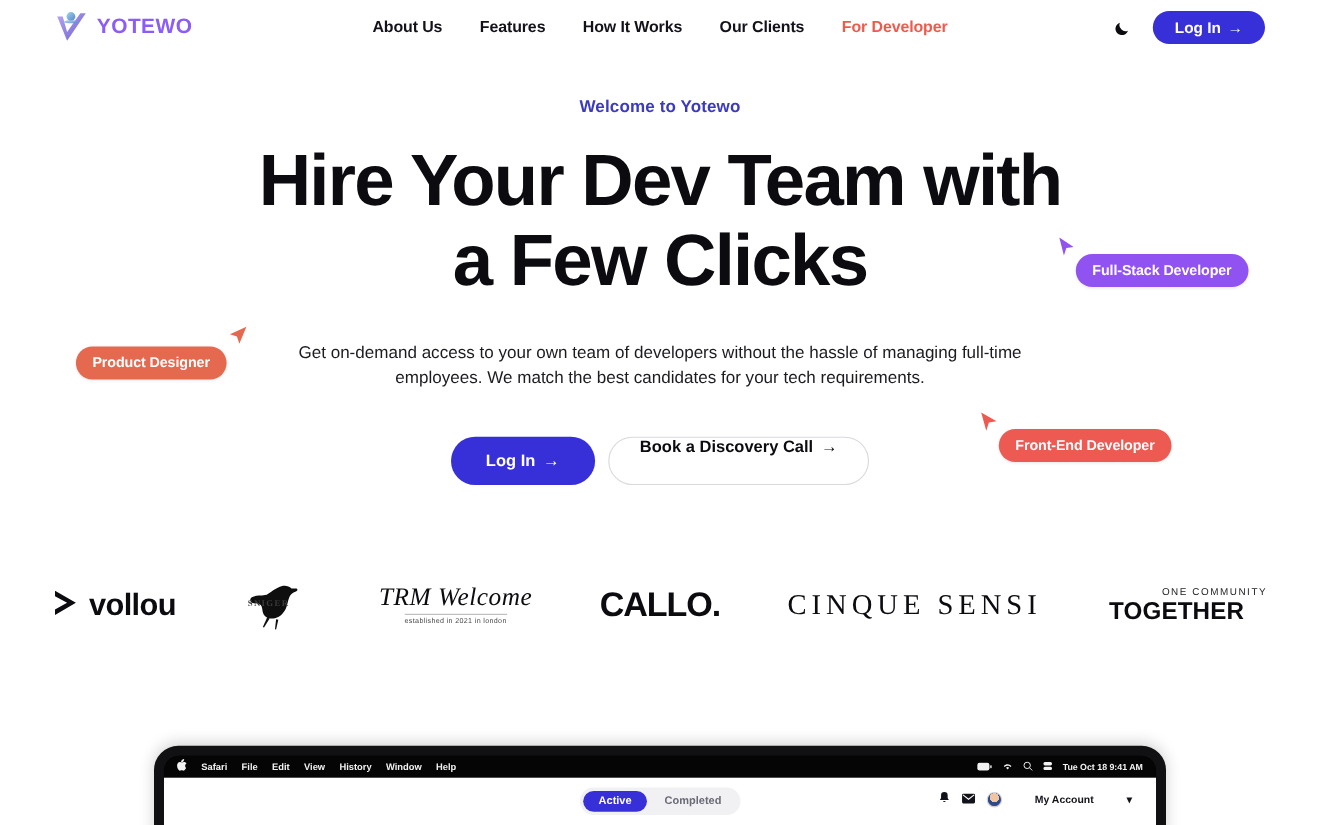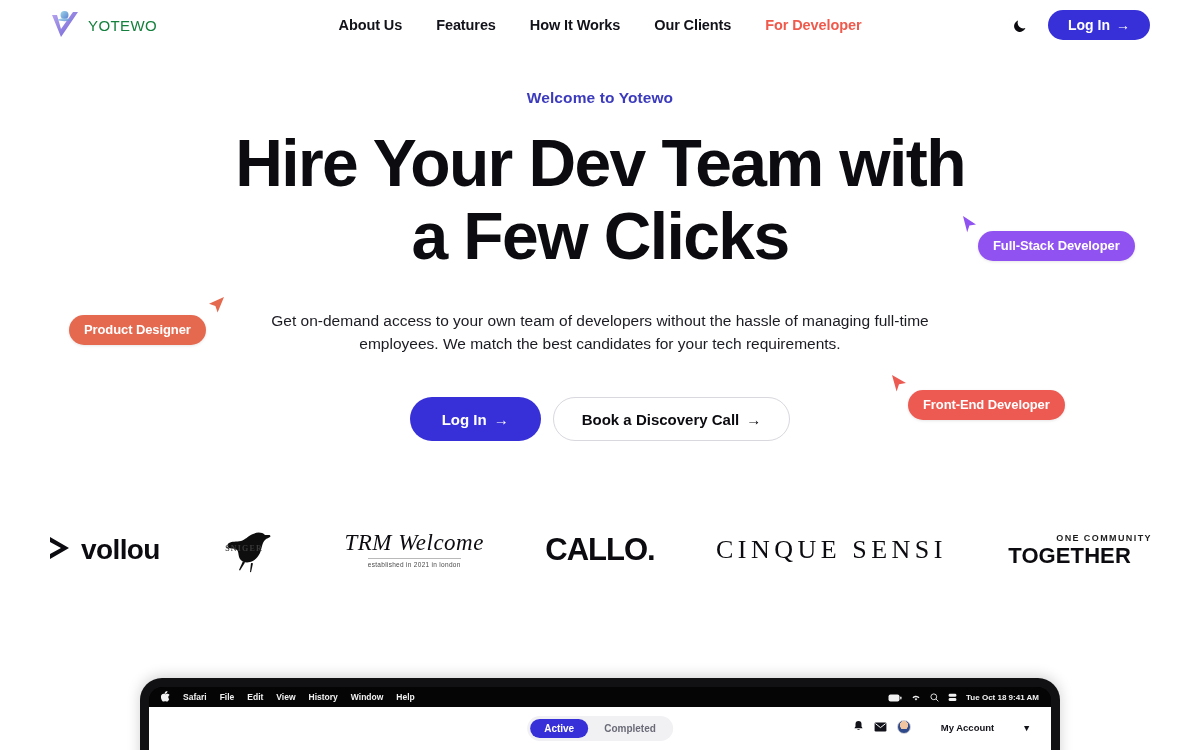--- a/index.html
+++ b/index.html
@@ -17,21 +17,21 @@
   .header {
     position:absolute; top:0; left:0; width:1200px; height:50px;
     display:flex; align-items:center;
   }
   .brand {
     position:absolute; left:50px; top:9px;
     display:flex; align-items:center; gap:8px;
   }
   .brand-logo { width:30px; height:32px; display:block; }
   .brand-name {
-    font-size:15px; font-weight:normal; letter-spacing:0.4px; color:#15803d;
+    font-size:19px; font-weight:bold; letter-spacing:0.4px; color:#8b5cf6;
   }
   .nav {
     position:absolute; left:0; top:0; width:1200px; height:50px;
     display:flex; align-items:center; justify-content:center; gap:34px;
   }
   .nav-item {
     font-size:14.5px; font-weight:bold; color:#12121a;
     cursor:pointer; white-space:nowrap; letter-spacing:-0.1px;
   }
   .nav-item.accent { color:#ef5a4c; }
@@ -70,21 +70,21 @@
   .cta-primary {
     background:#3730d8; color:#fff; border:none; border-radius:999px;
     height:44px; padding:0 32px; font-size:15px; font-weight:bold;
     font-family:"Liberation Sans", sans-serif; cursor:pointer;
     display:flex; align-items:center; gap:7px;
   }
   .cta-secondary {
     background:#fff; color:#0b0b10; border:1.3px solid #d8d8de; border-radius:999px;
     height:44px; padding:0 28px; font-size:15px; font-weight:bold;
     font-family:"Liberation Sans", sans-serif; cursor:pointer;
-    display:flex; align-items:center; gap:7px;
+    display:flex; align-items:flex-start; gap:7px;
   }
 
   
   .badge {
     position:absolute; border-radius:999px; color:#fff;
     font-size:13px; font-weight:bold; padding:7px 15px 8px;
     white-space:nowrap; letter-spacing:-0.1px;
     box-shadow:0 1px 3px rgba(0,0,0,0.10);
   }
   .cursor { position:absolute; pointer-events:none; }
@@ -120,21 +120,21 @@
   }
   .logo-cinque {
     font-family:"Liberation Serif", serif; font-size:26px; color:#0b0b10;
     letter-spacing:4.5px; white-space:nowrap;
   }
   .logo-callo {
     font-size:31px; font-weight:bold; color:#0b0b10; letter-spacing:-1px;
   }
   .logo-together { line-height:1; text-align:left; }
   .logo-together-top {
-    font-size:9px; font-weight:bold; letter-spacing:1.4px; color:#1c1c1c;padding-left:48px;
+    font-size:9px; font-weight:normal; letter-spacing:1.4px; color:#1c1c1c;padding-left:48px;
   }
   .logo-together-bot {
     font-size:22px; font-weight:bold; letter-spacing:0.1px; color:#0b0b10; margin-top:2px;
   }
 
   
   .device {
     position:absolute; left:140px; top:678px; width:920px; height:120px;
     background:#111114; border-radius:22px 22px 0 0;
     padding:9px 9px 0 9px;

